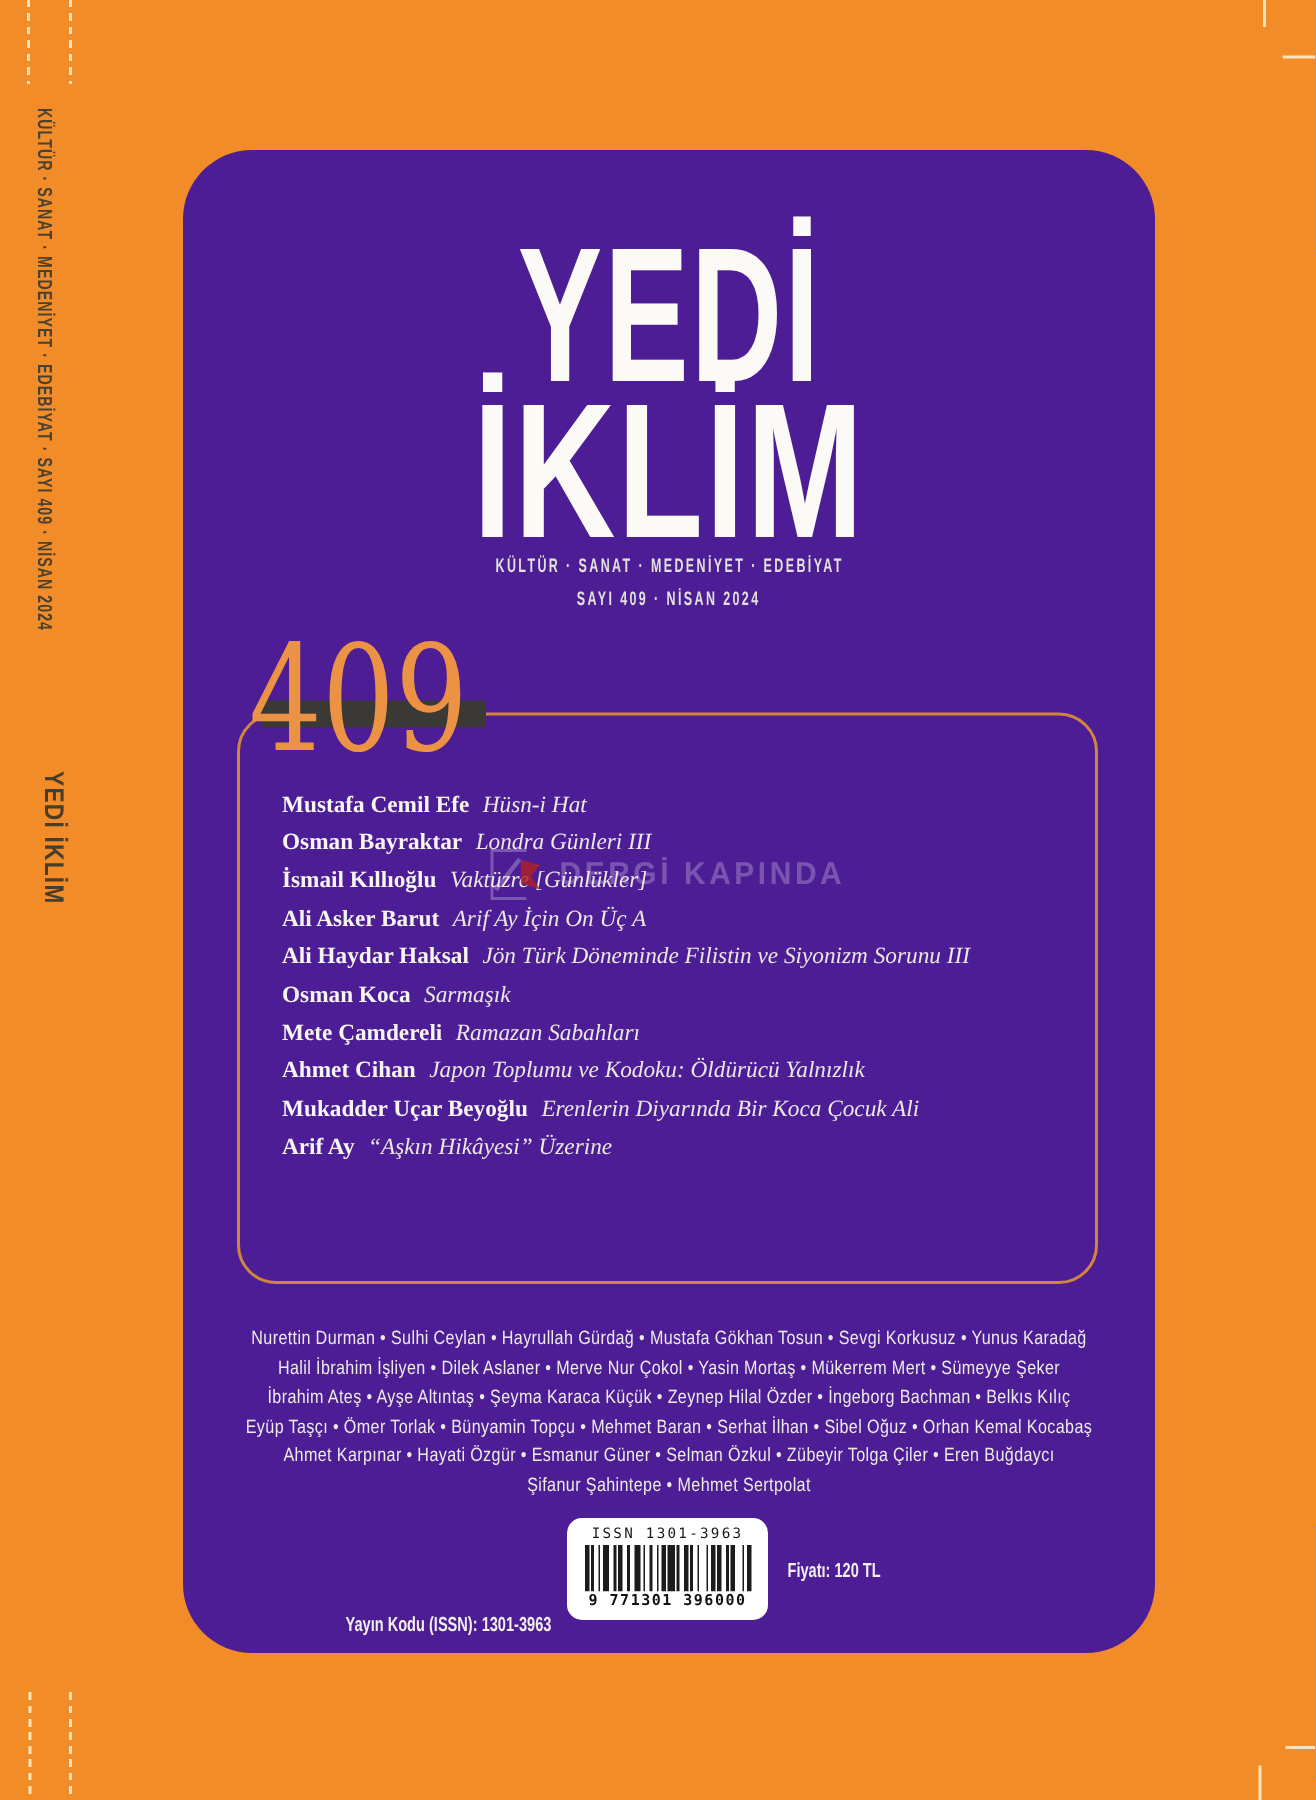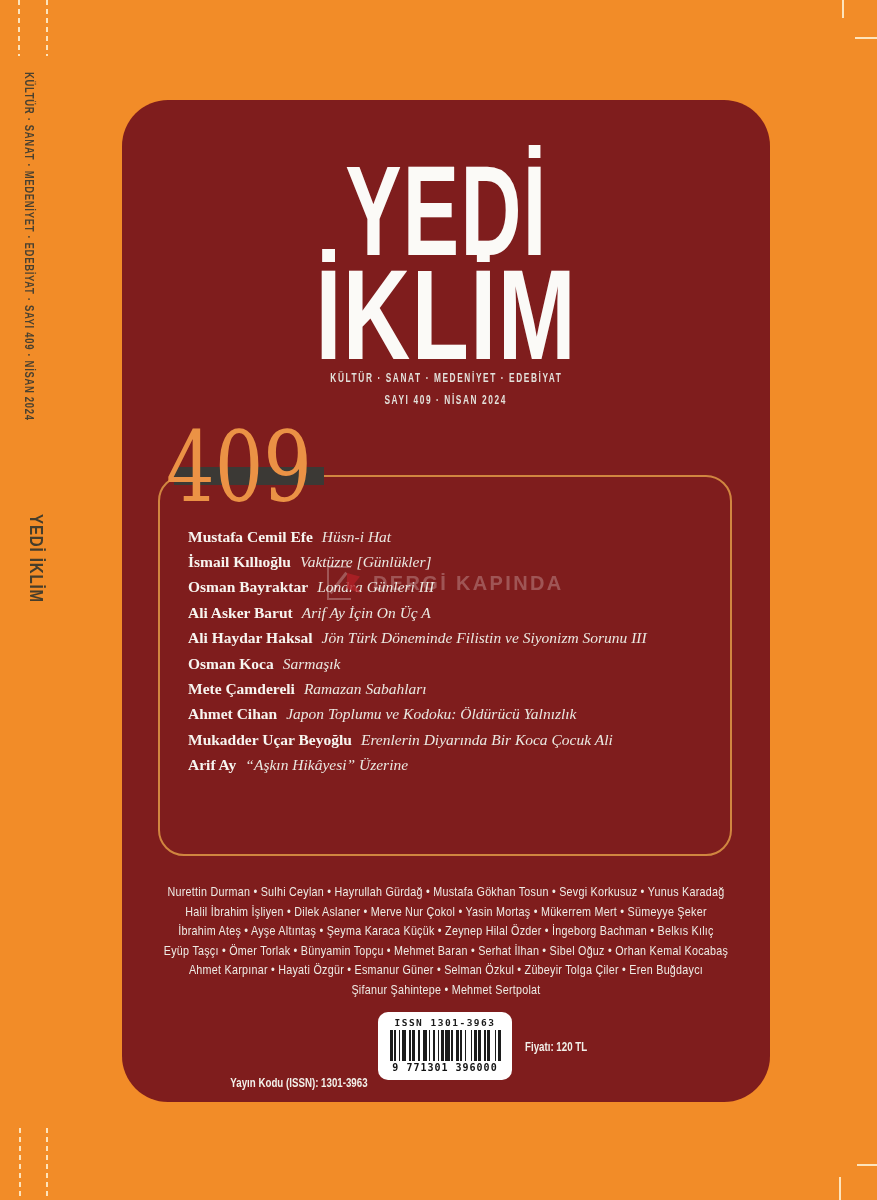--- a/index.html
+++ b/index.html
@@ -27,21 +27,21 @@
   .spine-title{
     position:absolute;left:25px;top:514px;
     writing-mode:vertical-rl;text-orientation:mixed;
     font-size:18px;font-weight:800;letter-spacing:1px;
     color:#463D2B;white-space:nowrap;
     transform:scaleY(.84);transform-origin:top center;
   }
   
   .panel{
     position:absolute;left:122px;top:100px;width:648px;height:1002px;
-    background:#7f1d1d;border-radius:46px;
+    background:#4c1d95;border-radius:46px;
   }
   
   .m-title{position:absolute;left:0;right:0;top:62px;text-align:center;color:#FBFAF7;}
   .m-line{height:98px;display:flex;justify-content:center;align-items:center;}
   .m-line+.m-line{margin-top:6px;}
   .m-line span{display:inline-block;font-size:128px;font-weight:700;line-height:1;letter-spacing:2px;}
   .m-line1 span{transform:scaleX(.66);}
   .m-line2 span{transform:scaleX(.73);}
   .m-sub{position:absolute;left:0;right:0;text-align:center;color:#E3E1DB;}
   .m-sub span{display:inline-block;font-size:13px;font-weight:700;letter-spacing:2.5px;transform:scaleX(.64);white-space:nowrap;}
@@ -79,21 +79,21 @@
   
   .issn-label{position:absolute;left:20px;top:974px;width:226px;text-align:right;
     font-size:13.5px;font-weight:600;color:#F2F0EA;line-height:18px;}
   .issn-label span{display:inline-block;transform:scaleX(.72);transform-origin:right center;white-space:nowrap;}
   .price-label{position:absolute;left:403px;top:938px;
     font-size:13.5px;font-weight:600;color:#F2F0EA;line-height:18px;}
   .price-label span{display:inline-block;transform:scaleX(.72);transform-origin:left center;white-space:nowrap;}
   .barcode-box{position:absolute;left:256px;top:912px;width:134px;height:68px;
     background:#FFFFFF;border-radius:10px;box-sizing:border-box;
     display:flex;flex-direction:column;align-items:center;padding:5px 8px 4px;}
-  .bc-issn{font-family:"DejaVu Sans Mono",monospace;font-size:9.5px;font-weight:700;
+  .bc-issn{font-family:"DejaVu Sans Mono",monospace;font-size:9.5px;font-weight:400;
     letter-spacing:1.5px;color:#1A1A1A;white-space:nowrap;}
   .bc-bars{display:flex;align-items:stretch;justify-content:center;
     height:31px;width:118px;margin-top:2px;overflow:hidden;}
   .bc-bars span{flex:none;height:100%;}
   .bc-bars .bar{background:#1C1C1C;}
   .bc-bars .gap{background:transparent;}
   .bc-digits{font-family:"DejaVu Sans Mono",monospace;font-size:10px;font-weight:700;
     letter-spacing:1px;color:#111;margin-top:1px;white-space:nowrap;}
 </style>
 </head>
@@ -131,26 +131,26 @@
     <div class="toc-box"></div>
     <div class="num-mask"></div>
     <div class="issue-num"><span>409</span></div>
 
     <div class="toc-list">
         <div class="toc-row">
           <span class="toc-author">Mustafa Cemil Efe</span>
           <span class="toc-title">Hüsn-i Hat</span>
         </div>
         <div class="toc-row">
+          <span class="toc-author">Osman Bayraktar</span>
+          <span class="toc-title">Londra Günleri III</span>
+        </div>
+        <div class="toc-row">
           <span class="toc-author">İsmail Kıllıoğlu</span>
           <span class="toc-title">Vaktüzre [Günlükler]</span>
-        </div>
-        <div class="toc-row">
-          <span class="toc-author">Osman Bayraktar</span>
-          <span class="toc-title">Londra Günleri III</span>
         </div>
         <div class="toc-row">
           <span class="toc-author">Ali Asker Barut</span>
           <span class="toc-title">Arif Ay İçin On Üç A</span>
         </div>
         <div class="toc-row">
           <span class="toc-author">Ali Haydar Haksal</span>
           <span class="toc-title">Jön Türk Döneminde Filistin ve Siyonizm Sorunu III</span>
         </div>
         <div class="toc-row">

